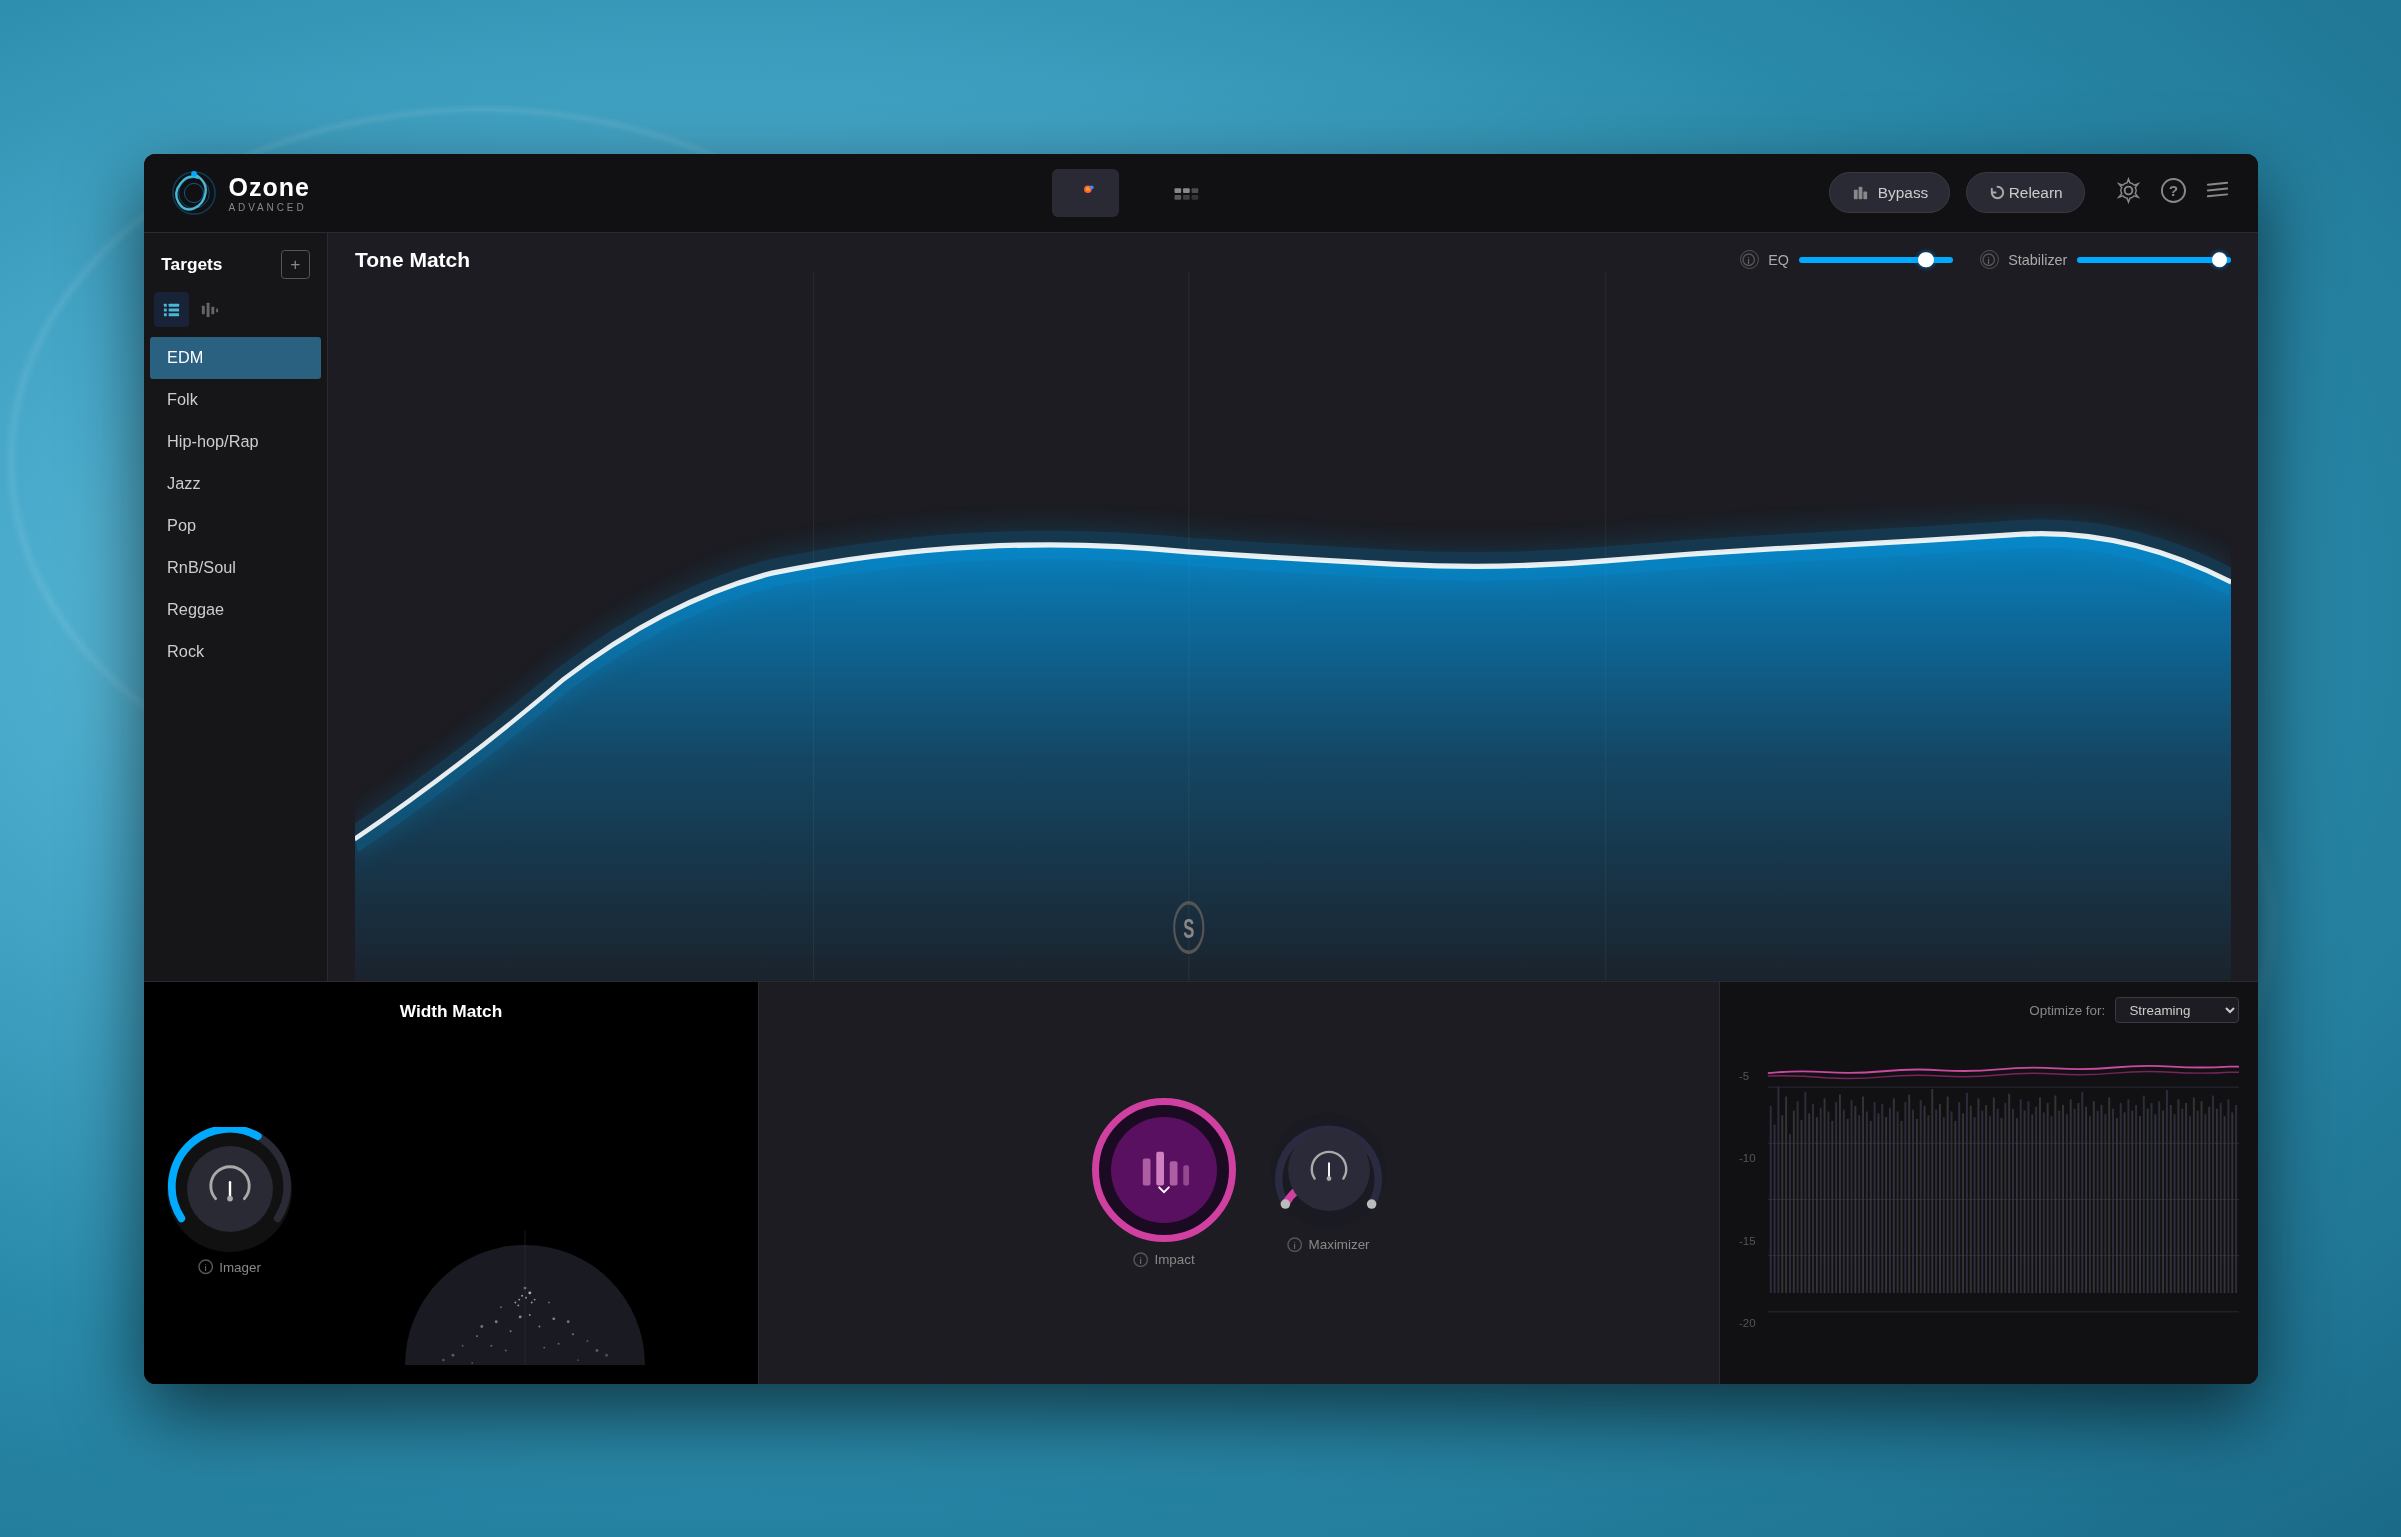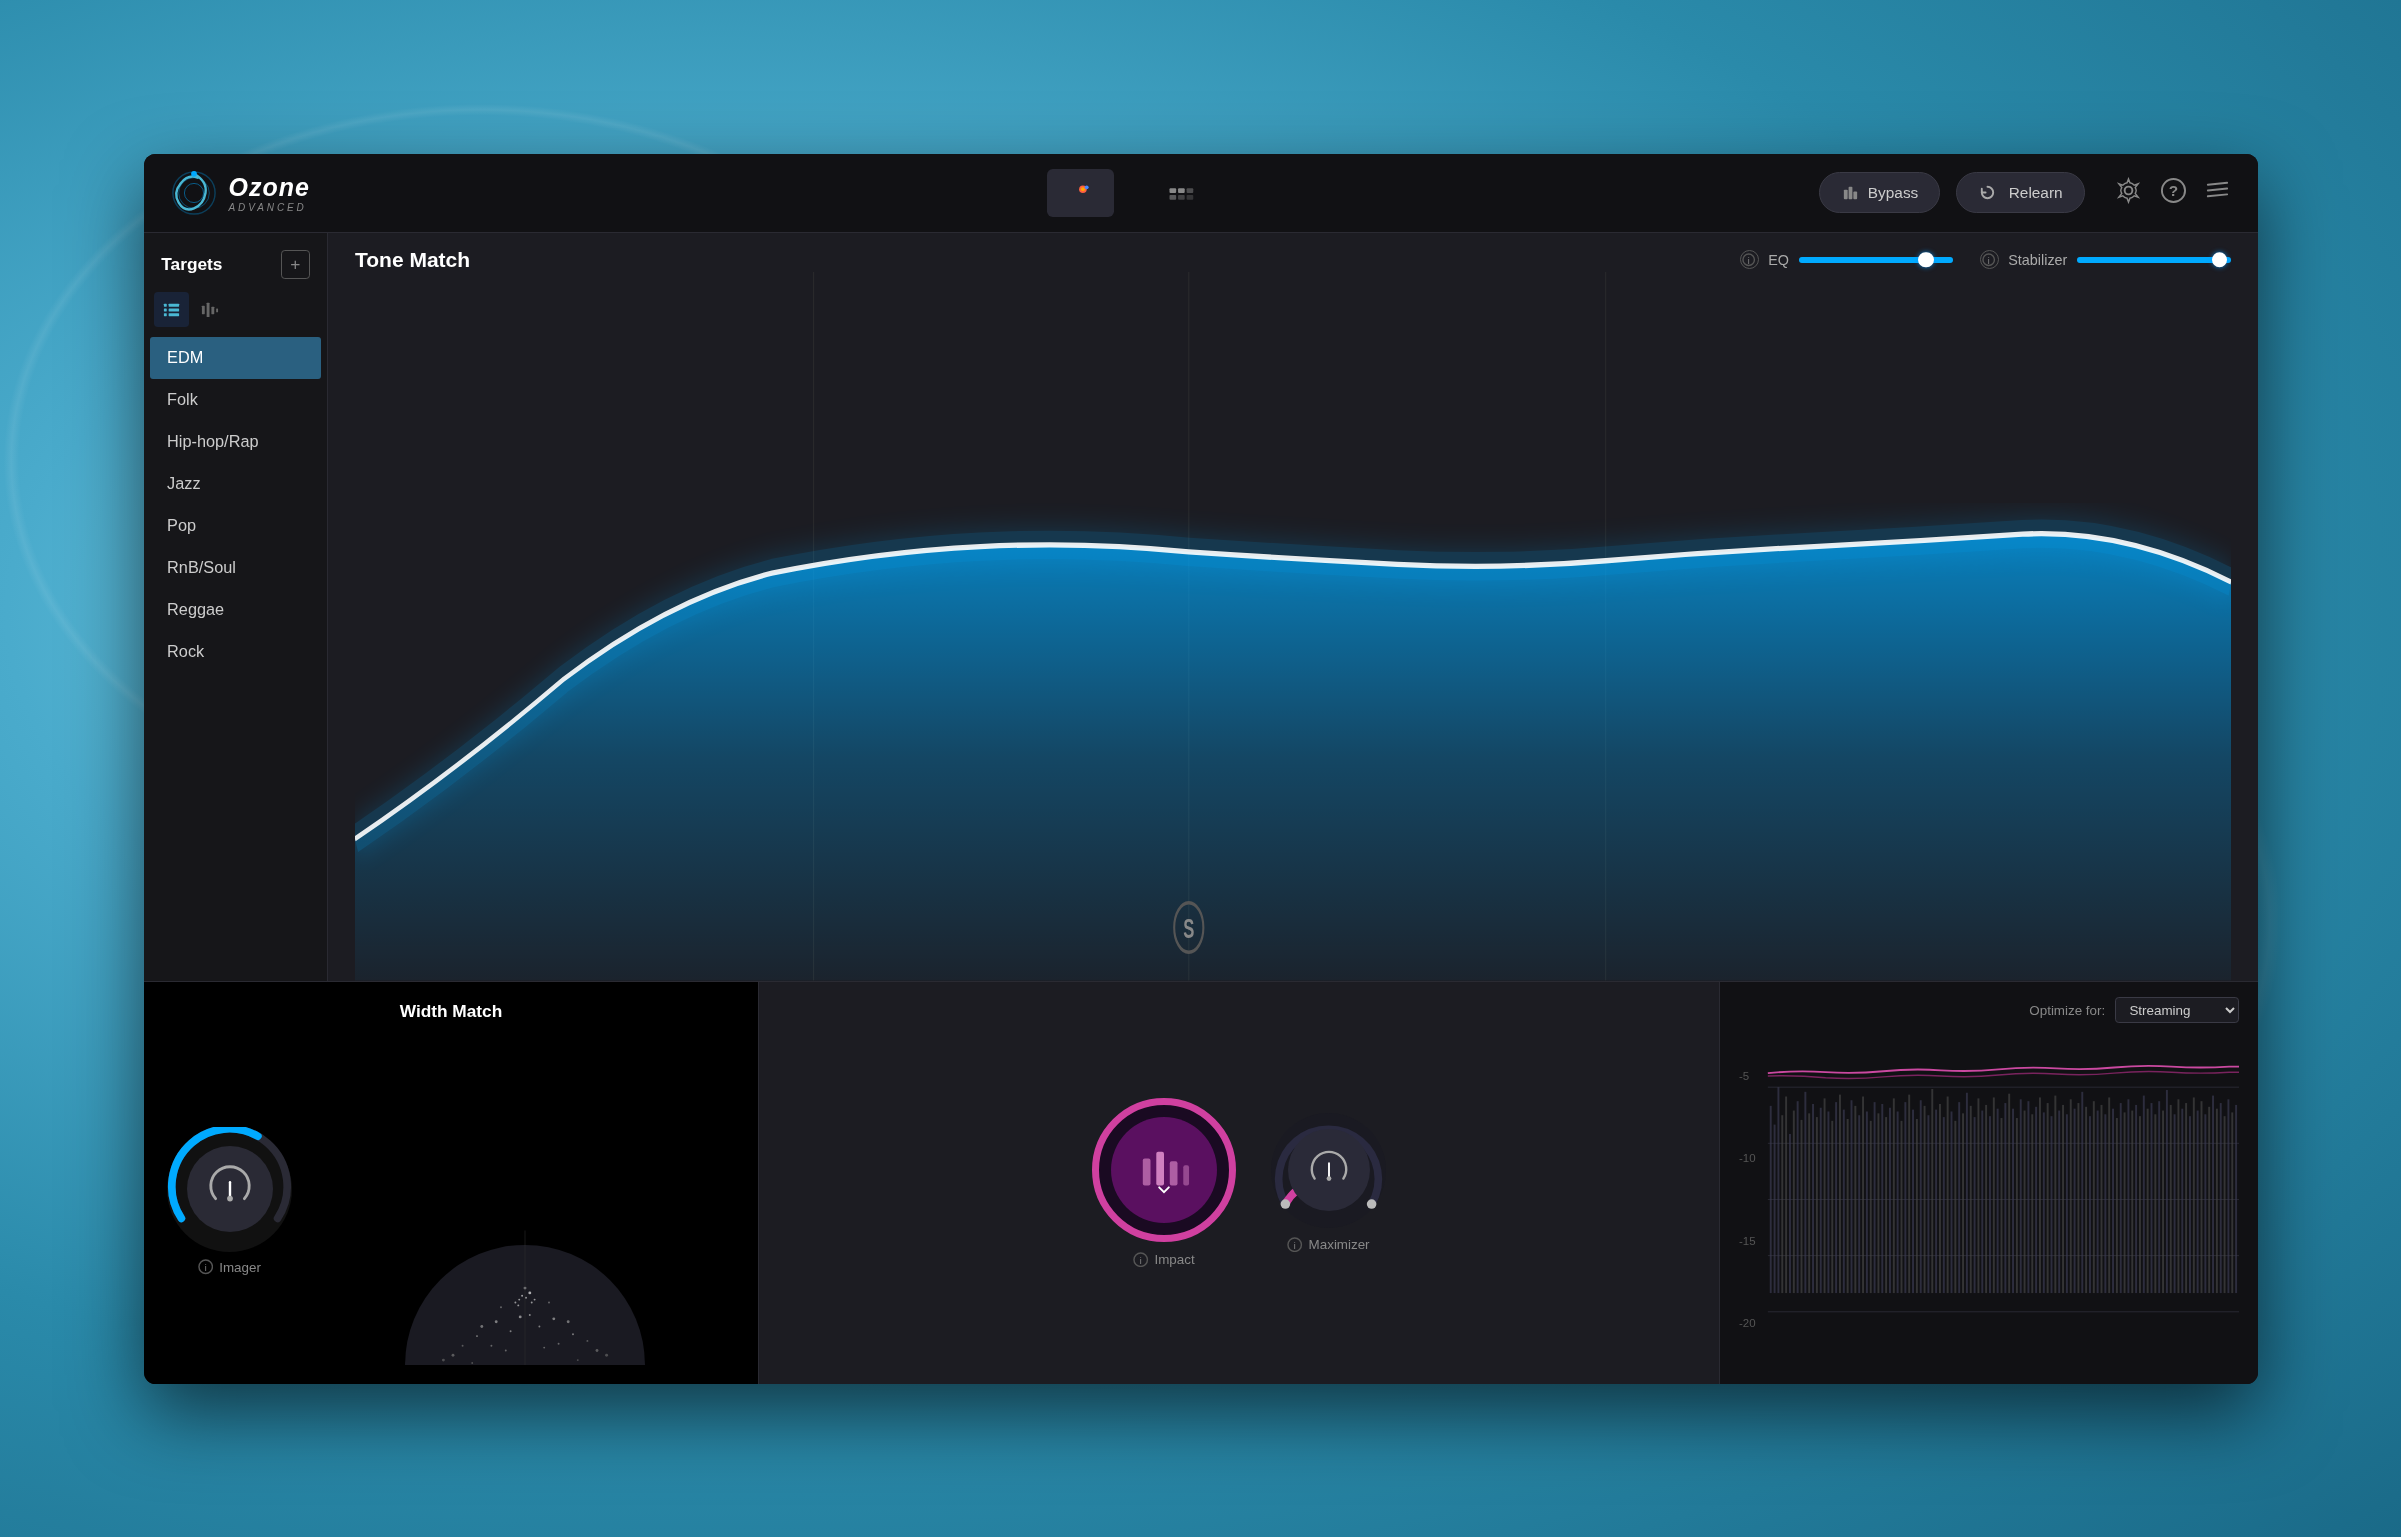--- a/index.html
+++ b/index.html
@@ -57,21 +57,20 @@
       gap: 11.5px;
       width: 269px;
     }
     .logo-icon {
       width: 46px;
       height: 46px;
     }
     .logo-text {
       display: flex;
       flex-direction: column;
-      font-style: italic;
     }
     .logo-name {
       font-size: 25px;
       font-weight: 700;
       color: #fff;
       letter-spacing: 1px;
     }
     .logo-sub {
       font-size: 10px;
       color: #888;
@@ -110,21 +109,21 @@
       background: #2a2a35;
       border: 1px solid #3a3a45;
       border-radius: 24px;
       color: #ccc;
       font-size: 15.4px;
       cursor: pointer;
     }
     .btn-relearn {
       display: flex;
       align-items: center;
-      gap: 12px;
+      gap: 2px;
       padding: 9.6px 21px;
       background: #2a2a35;
       border: 1px solid #3a3a45;
       border-radius: 24px;
       color: #ccc;
       font-size: 15.4px;
       cursor: pointer;
     }
     .header-icons {
       display: flex;

